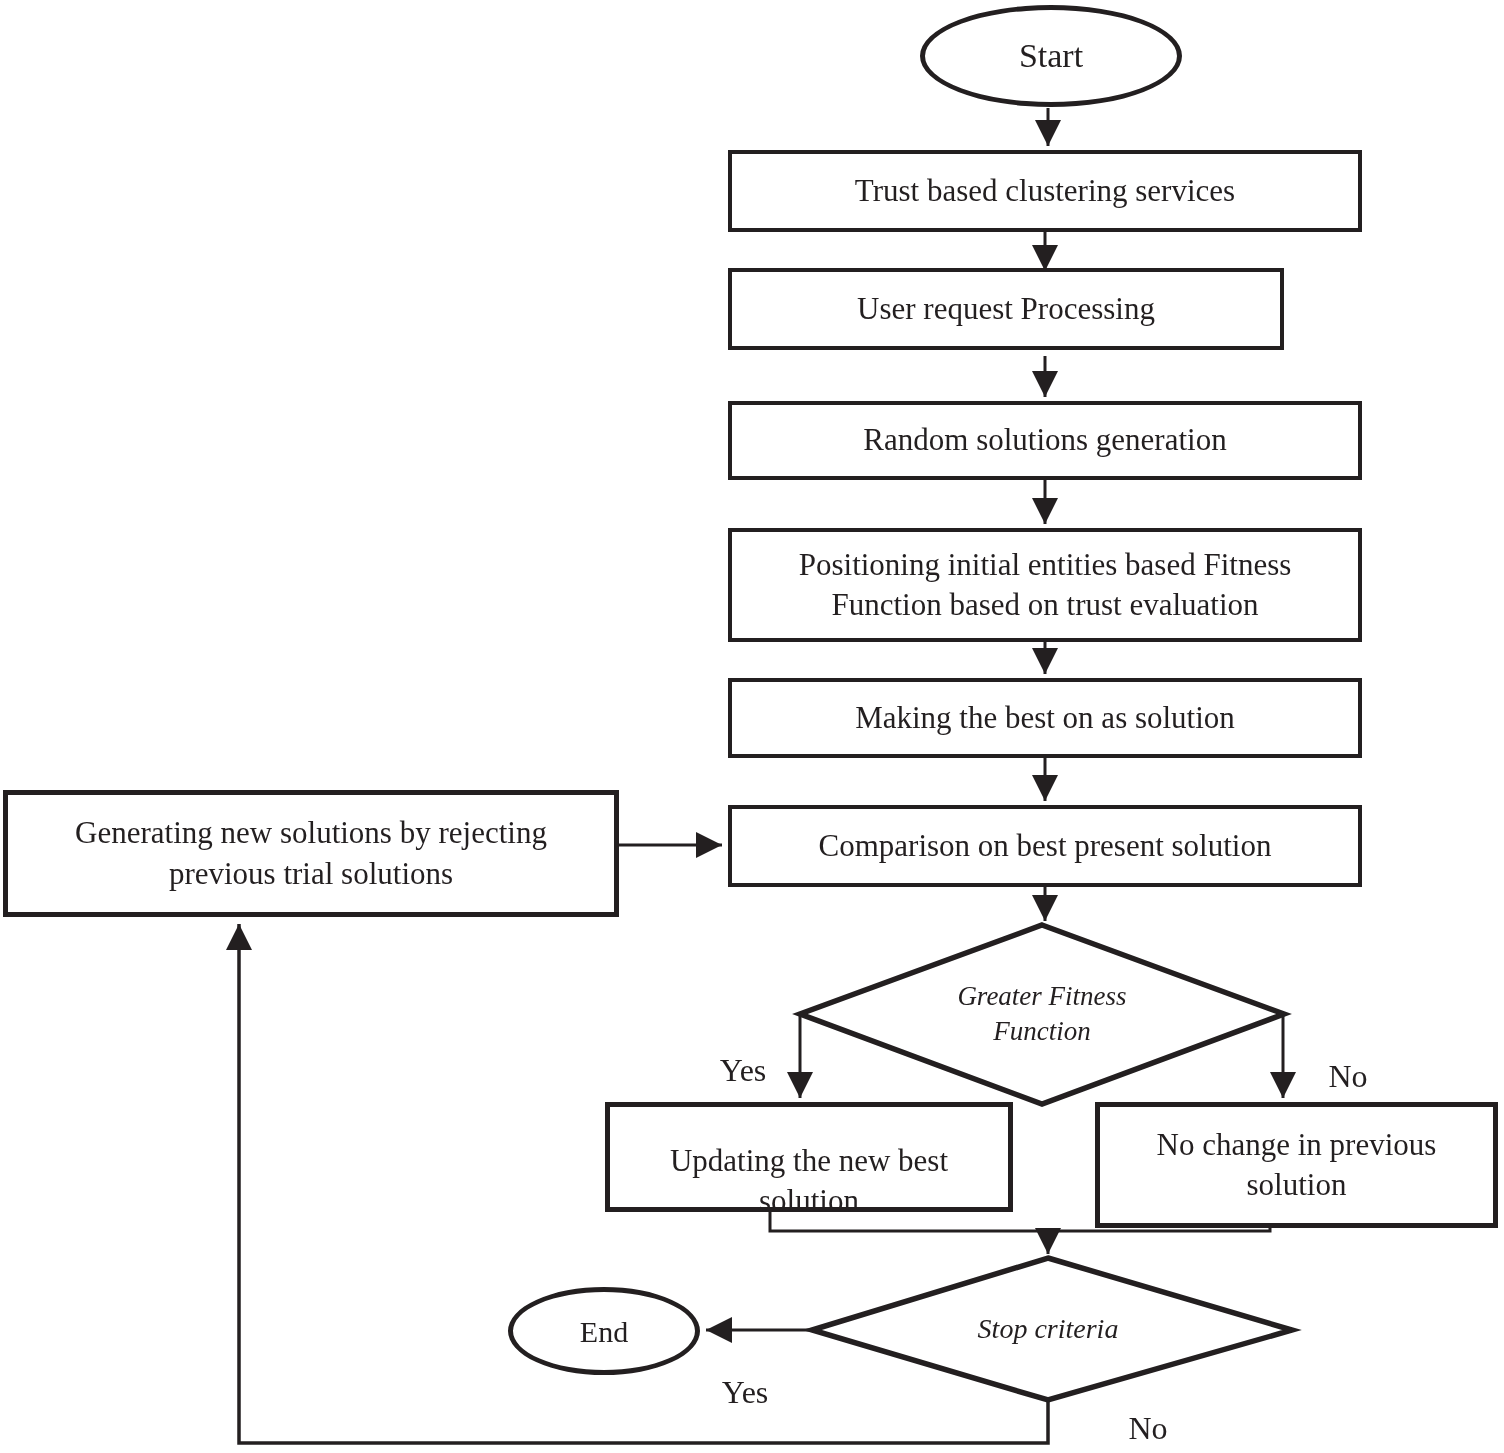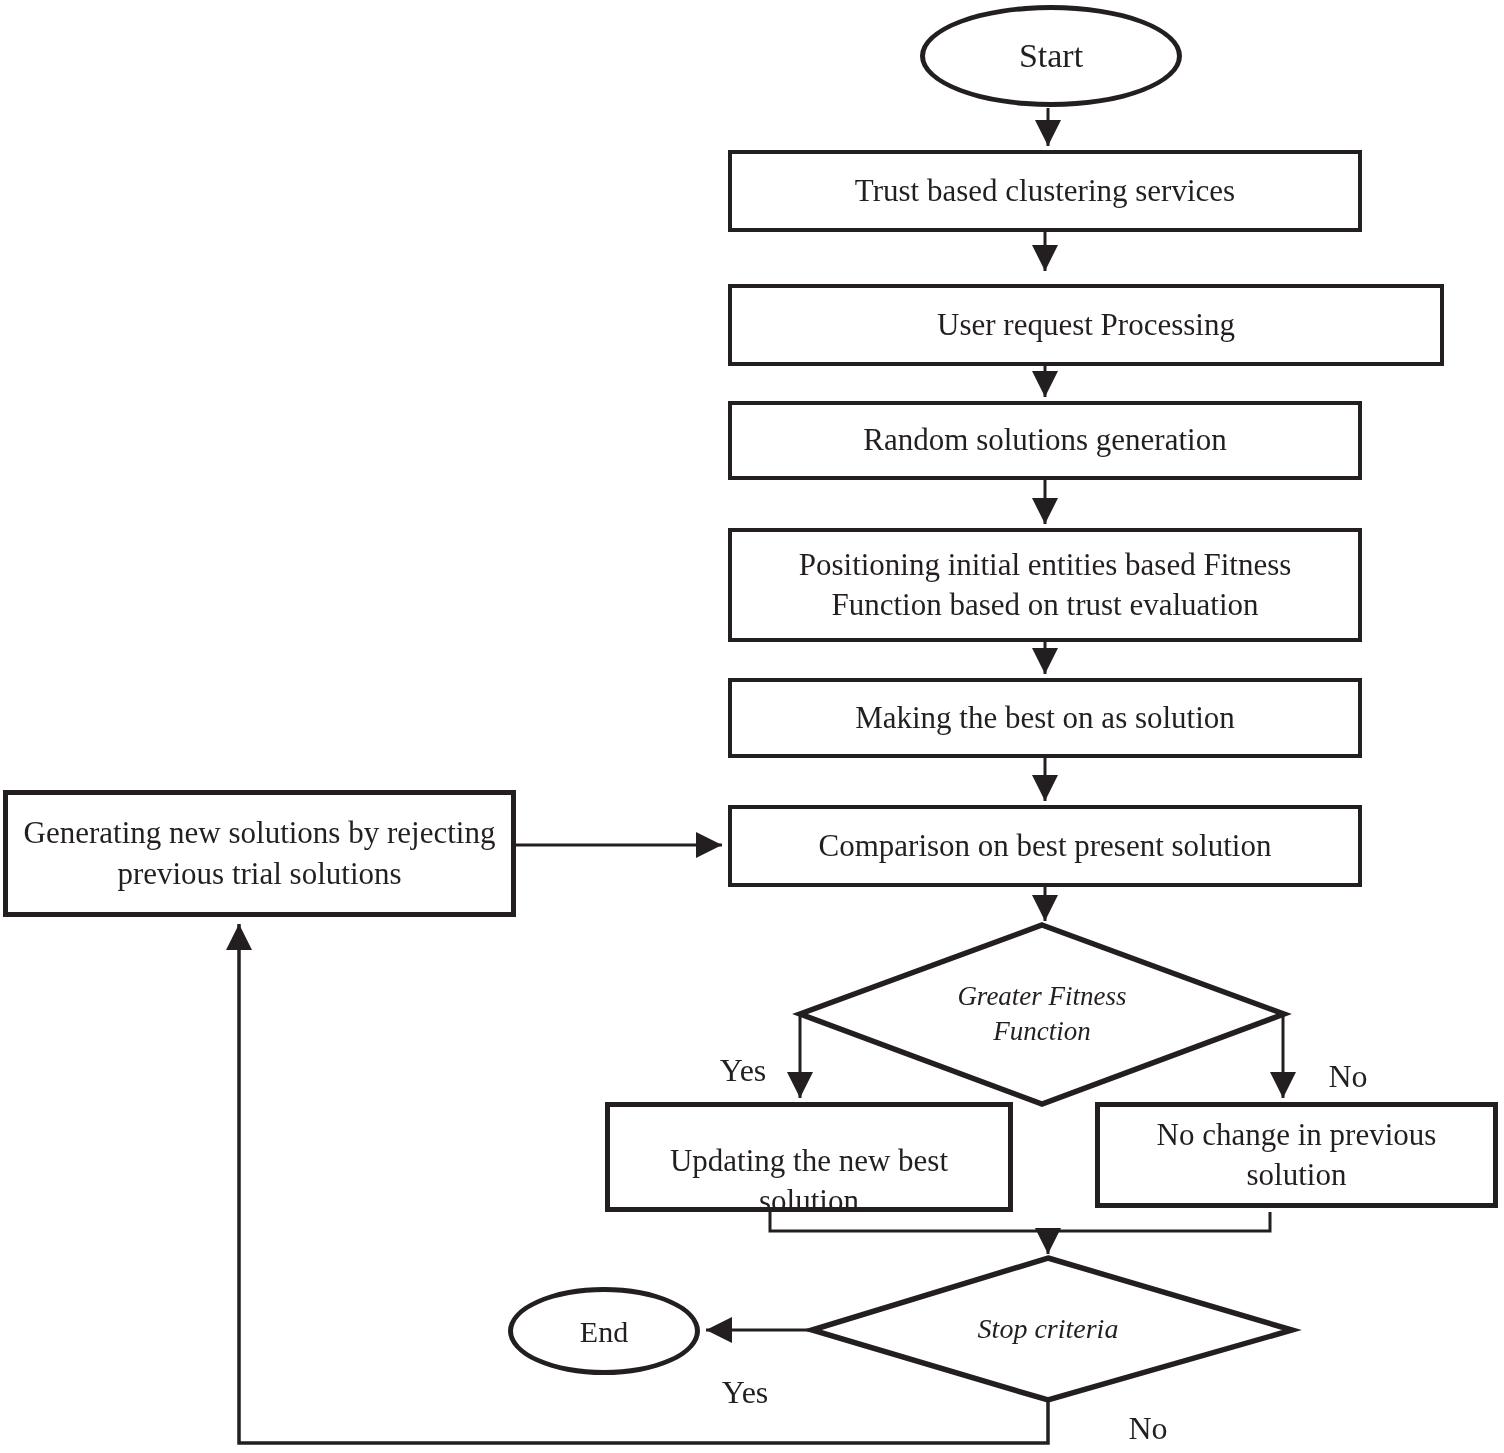--- a/index.html
+++ b/index.html
@@ -103,49 +103,49 @@
   </svg>
 
   <div class="node ellipse-node" style="left:920px; top:5px; width:262px; height:102px; font-size:34px;">
     <span>Start</span>
   </div>
 
   <div class="node rect-node" style="left:728px; top:150px; width:634px; height:82px;">
     <span>Trust based clustering services</span>
   </div>
 
-  <div class="node rect-node" style="left:728px; top:284px; width:716px; height:82px;">
+  <div class="node rect-node" style="left:728px; top:268px; width:556px; height:82px;">
     <span>User request Processing</span>
   </div>
 
   <div class="node rect-node" style="left:728px; top:401px; width:634px; height:79px;">
     <span>Random solutions generation</span>
   </div>
 
   <div class="node rect-node" style="left:728px; top:528px; width:634px; height:114px;">
     <span class="inner-pad" style="max-width:590px;">Positioning initial entities based Fitness Function based on trust evaluation</span>
   </div>
 
   <div class="node rect-node" style="left:728px; top:678px; width:634px; height:80px;">
     <span>Making the best on as solution</span>
   </div>
 
   <div class="node rect-node" style="left:728px; top:805px; width:634px; height:82px;">
     <span>Comparison on best present solution</span>
   </div>
 
-  <div class="node rect-node-bold" style="left:3px; top:790px; width:513px; height:127px;align-items:center;">
+  <div class="node rect-node-bold" style="left:3px; top:790px; width:616px; height:127px;align-items:center;">
     <span class="inner-pad" style="max-width:475px;">Generating new solutions by rejecting previous trial solutions</span>
   </div>
 
   <div class="node rect-node-bold" style="left:605px; top:1102px; width:408px; height:110px;">
     <span class="inner-pad" style="max-width:350px;margin-top:48px;">Updating the new best solution</span>
   </div>
 
-  <div class="node rect-node-bold" style="left:1095px; top:1102px; width:403px; height:106px;text-align:center;">
+  <div class="node rect-node-bold" style="left:1095px; top:1102px; width:403px; height:126px;text-align:center;">
     <span class="inner-pad" style="max-width:350px;">No change in previous solution</span>
   </div>
 
   <div class="diamond-label" style="left:922px; top:972px; width:240px; height:84px;">
     <span>Greater Fitness Function</span>
   </div>
 
   <div class="diamond-label" style="left:948px; top:1308px; width:200px; height:42px; font-size:28px;">
     <span>Stop criteria</span>
   </div>

